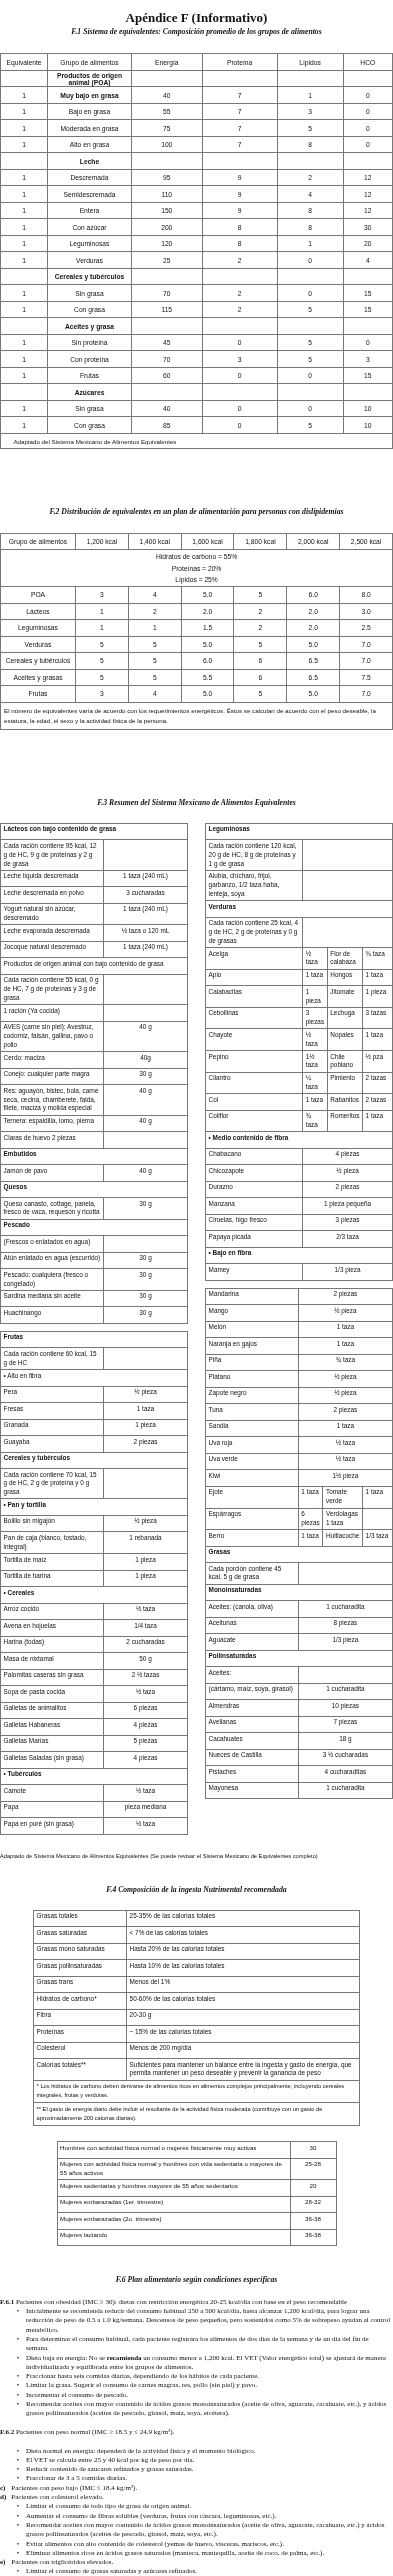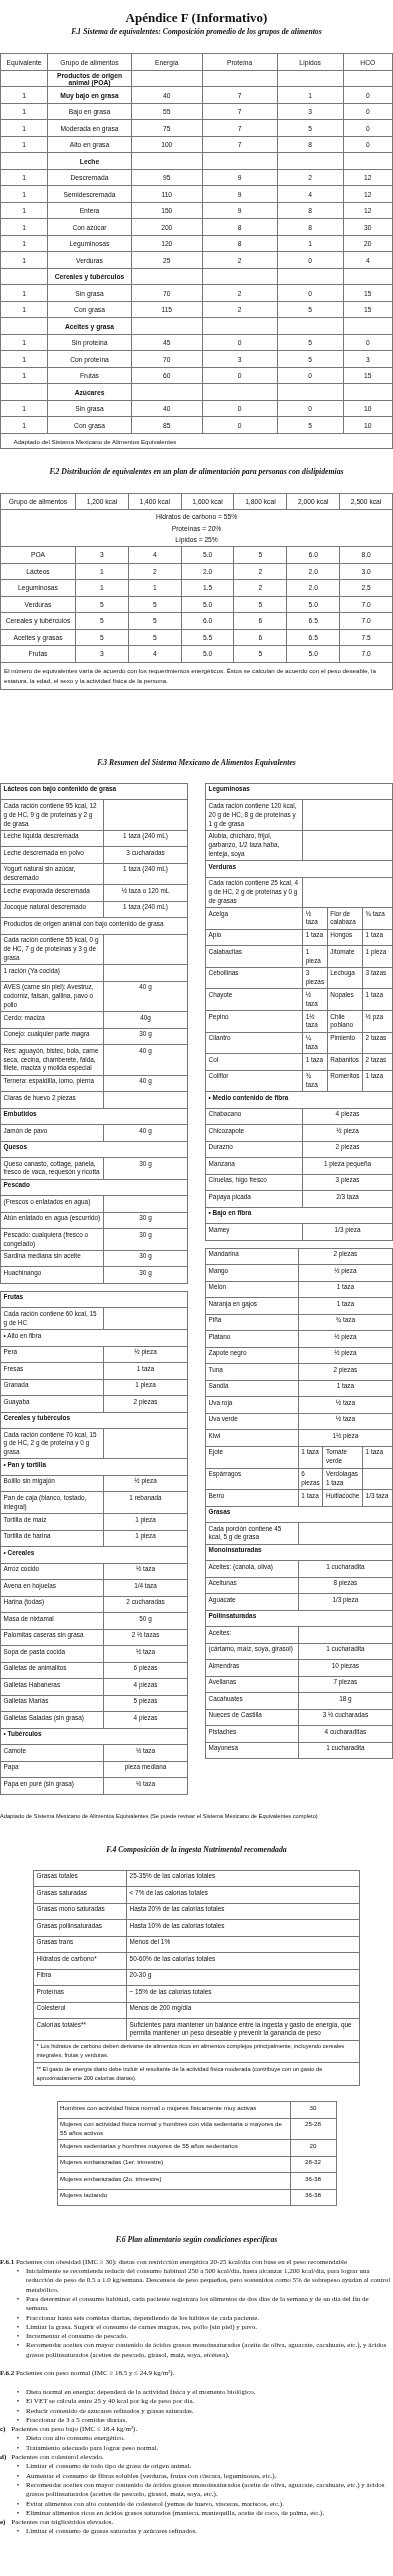--- a/index.html
+++ b/index.html
@@ -255,21 +255,21 @@
           <td>0</td>
           <td>5</td>
           <td>10</td>
         </tr>
         <tr>
           <td class="note-cell" colspan="6">Adaptado del Sistema Mexicano de Alimentos Equivalentes</td>
         </tr>
       </tbody>
   </table>
 
-  <h2 class="sec-title" style="margin-top:18px">F.2 Distribución de equivalentes en un plan de alimentación para personas con dislipidemias</h2>
+  <h2 class="sec-title" style="margin-top:58px">F.2 Distribución de equivalentes en un plan de alimentación para personas con dislipidemias</h2>
   <table id="f2">
     <thead>
         <tr id="f2-head">
           <th style="width: 75px;">Grupo de alimentos</th>
           <th>1,200 kcal</th>
           <th>1,400 kcal</th>
           <th>1,600 kcal</th>
           <th>1,800 kcal</th>
           <th>2,000 kcal</th>
           <th>2,500 kcal</th>
@@ -895,39 +895,36 @@
         </tr>
       </tbody>
     </table>
 
   <h2 class="sec-title" style="margin-top:29px">F.6 Plan alimentario según condiciones específicas</h2>
   <div class="f6" id="f6">
       <p><b>F.6.1</b><span> Pacientes con obesidad (IMC ≥ 30): dietas con restricción energética 20-25 kcal/día con base en el peso recomendable</span></p>
       <ul>
         <li>Inicialmente se recomienda reducir del consumo habitual 250 a 500 kcal/día, hasta alcanzar 1,200 kcal/día, para lograr una reducción de peso de 0.5 a 1.0 kg/semana. Descensos de peso pequeños, pero sostenidos como 5% de sobrepeso ayudan al control metabólico.</li>
         <li>Para determinar el consumo habitual, cada paciente registrara los alimentos de dos días de la semana y de un día del fin de semana.</li>
+        <li><span>Dieta baja en energía: No se </span><b>recomienda</b><span> un consumo menor a 1,200 kcal. El VET (Valor energético total) se ajustará de manera individualizada y equilibrada entre los grupos de alimentos.</span></li>
         <li>Fraccionar hasta seis comidas diarias, dependiendo de los hábitos de cada paciente.</li>
         <li>Limitar la grasa. Sugerir el consumo de carnes magras, res, pollo (sin piel) y pavo.</li>
         <li>Incrementar el consumo de pescado.</li>
         <li>Recomendar aceites con mayor contenido de ácidos grasos monoinsaturados (aceite de oliva, aguacate, cacahuate, etc.), y ácidos grasos poliinsaturados (aceites de pescado, girasol, maíz, soya, etcétera).</li>
       </ul>
       <div class="gap"></div>
       <p><b>F.6.2</b><span> Pacientes con peso normal (IMC ≥ 18.5 y ≤ 24.9 kg/m²).</span></p>
       <div class="gap"></div>
       <ul class="in">
         <li>Dieta normal en energía: dependerá de la actividad física y el momento biológico.</li>
         <li>El VET se calcula entre 25 y 40 kcal por kg de peso por día.</li>
         <li>Reducir contenido de azucares refinados y grasas saturadas.</li>
         <li>Fraccionar de 3 a 5 comidas diarias.</li>
       </ul>
       <div class="lettered"><b class="lt">c)</b><span>Pacientes con peso bajo (IMC ≤ 18.4 kg/m²).</span></div>
-      <ul class="in">
-        <li>Dieta con alto consumo energético.</li>
-        <li>Tratamiento adecuado para lograr peso normal.</li>
-      </ul>
       <div class="lettered"><b class="lt">d)</b><span>Pacientes con colesterol elevado.</span></div>
       <ul class="in">
         <li>Limitar el consumo de todo tipo de grasa de origen animal.</li>
         <li>Aumentar el consumo de fibras solubles (verduras, frutas con cáscara, leguminosas, etc.).</li>
         <li>Recomendar aceites con mayor contenido de ácidos grasos monoinsaturados (aceite de oliva, aguacate, cacahuate, etc.) y ácidos grasos poliinsaturados (aceites de pescado, girasol, maíz, soya, etc.).</li>
         <li>Evitar alimentos con alto contenido de colesterol (yemas de huevo, vísceras, mariscos, etc.).</li>
         <li>Eliminar alimentos ricos en ácidos grasos saturados (manteca, mantequilla, aceite de coco, de palma, etc.).</li>
       </ul>
       <div class="lettered"><b class="lt">e)</b><span>Pacientes con triglicéridos elevados.</span></div>
       <ul class="in">

